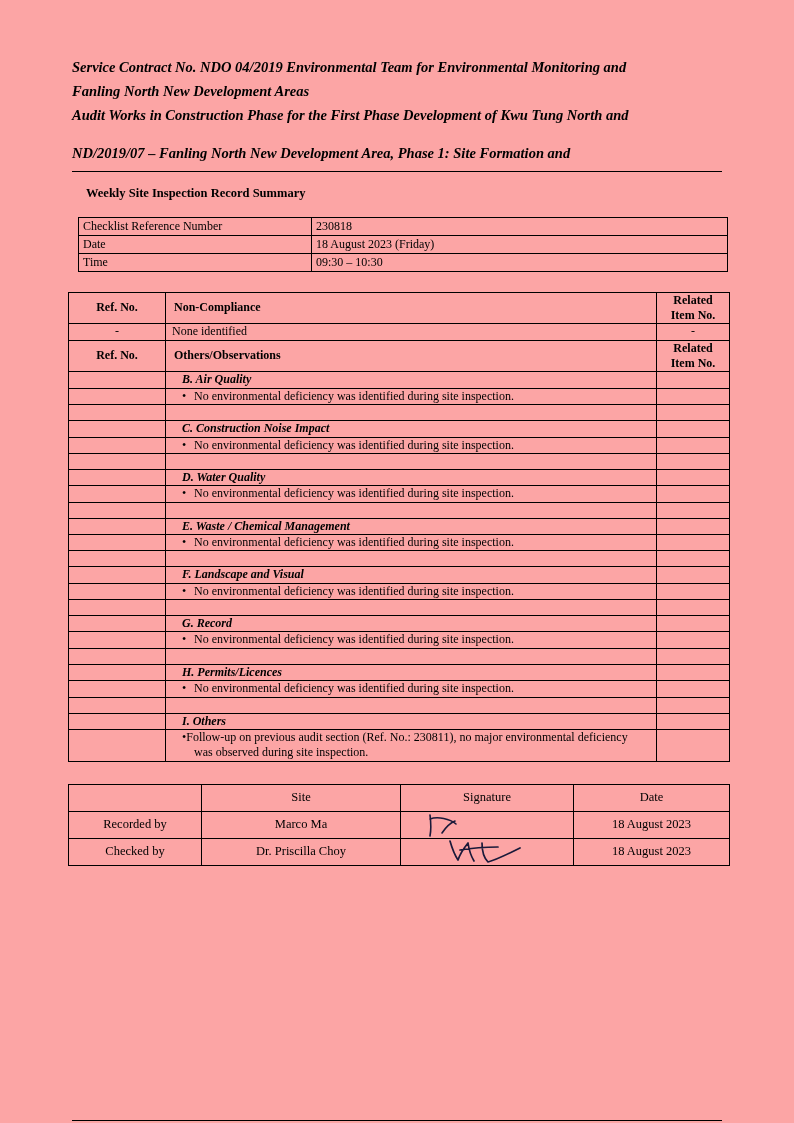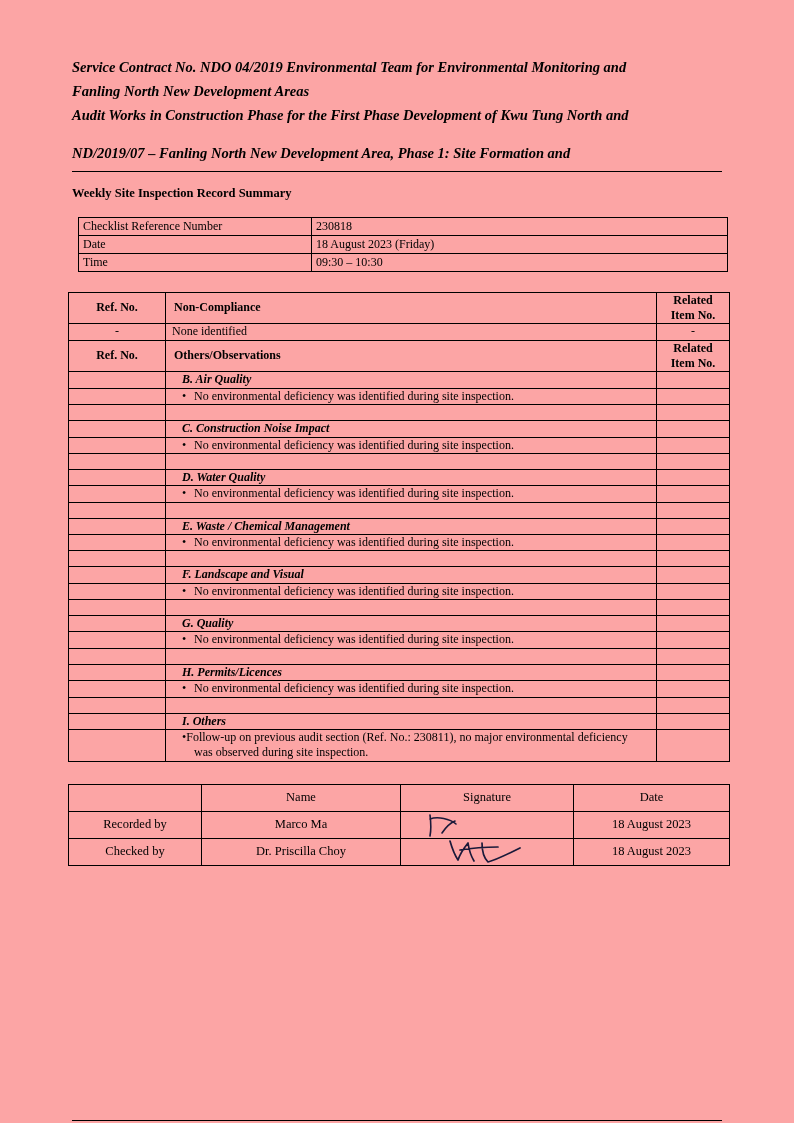--- a/index.html
+++ b/index.html
@@ -39,20 +39,21 @@
     line-height: 1.65;
     margin-top: 14px;
     border-bottom: 1.2px solid #000;
     padding-bottom: 5px;
   }
   .section-heading {
     font-family: "Liberation Serif", serif;
     font-weight: bold;
     font-size: 12.5px;
     margin-top: 14px;
+    margin-left: 14px;
   }
 
   table {
     border-collapse: collapse;
     font-family: "Liberation Serif", serif;
     font-size: 12px;
   }
 
   
   .info-table {
@@ -292,21 +293,21 @@
           <td></td>
         </tr>
         <tr class="blank">
           <td></td>
             <td></td>
             <td></td>
         </tr>
 
         <tr>
           <td></td>
-          <td class="cat">G. Quality</td>
+          <td class="cat">G. Record</td>
           <td></td>
         </tr>
         <tr>
           <td></td>
           <td class="bullet"><span class="b">•</span><span>No environmental deficiency was identified during site inspection.</span></td>
           <td></td>
         </tr>
         <tr class="blank">
           <td></td>
             <td></td>
@@ -339,21 +340,21 @@
           <td class="bullet-wrap"><span class="b">•</span><span>Follow-up on previous audit section (Ref. No.: 230811), no major environmental deficiency</span><span class="line2">was observed during site inspection.</span></td>
           <td></td>
         </tr>
       </tbody>
     </table>
 
     <table class="sig-table">
       <tbody>
         <tr>
           <td class="role sig-hdr"></td>
-          <td class="name sig-hdr">Name</td>
+          <td class="name sig-hdr">Site</td>
           <td class="sig sig-hdr">Signature</td>
           <td class="sig-hdr">Date</td>
         </tr>
         <tr>
           <td class="role">Recorded by</td>
           <td class="name">Marco Ma</td>
           <td class="sig sig-cell">
             <svg class="sig-svg" width="150" height="24" viewBox="0 0 150 24">
               <path d="M18 2 C19 10, 19 18, 18 23 M18 6 C26 3, 38 6, 44 11 M30 20 C34 14, 38 10, 43 8" stroke="#1a1a3a" stroke-width="1.6" fill="none" stroke-linecap="round"></path>
             </svg>

